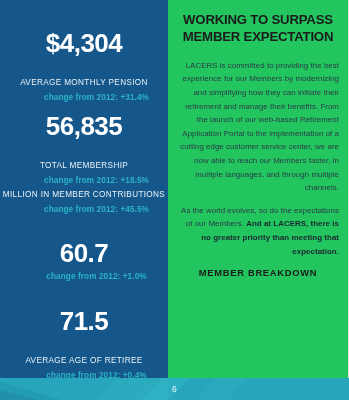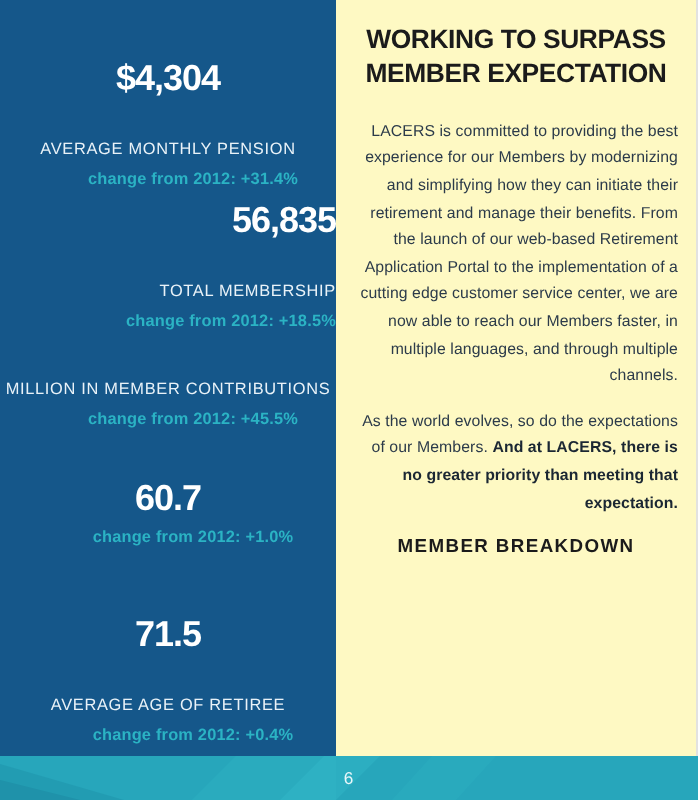--- a/index.html
+++ b/index.html
@@ -31,21 +31,21 @@
     background: #15578a;
     box-sizing: border-box;
     padding: 0;
   }
   .stat-block {
     width: 100%;
     text-align: center;
     color: #ffffff;
   }
   .stat-value {
-    font-size: 18px;
+    font-size: 26px;
     font-weight: bold;
     line-height: 1.0;
     letter-spacing: -0.5px;
     color: #ffffff;
     margin: 0;
   }
   .stat-label {
     font-size: 8.2px;
     letter-spacing: 0.35px;
     color: #e9f2f8;
@@ -56,33 +56,33 @@
     font-size: 8.2px;
     font-weight: bold;
     letter-spacing: 0.1px;
     color: #2bb3c4;
     margin-top: 6px;
     padding-left: 25px;
   }
 
   
   #stat-0 { position: absolute; top: 30px;  left: 0; }
-  #stat-1 { position: absolute; top: 101px;  left: 0; text-align: right; }
+  #stat-1 { position: absolute; top: 113px;  left: 0; }
   #stat-2 { position: absolute; top: 168px; left: 0; }
   #stat-3 { position: absolute; top: 240px; left: 0; }
   #stat-4 { position: absolute; top: 308px; left: 0; }
 
   
   .content {
     position: absolute;
     left: 168px;
     top: 0;
     width: 181px;
     height: 378px;
-    background: #fef9c3;
+    background: #22c55e;
     box-sizing: border-box;
     padding: 12px 10px 0 9px;
   }
   .content-title {
     font-size: 13.2px;
     font-weight: bold;
     line-height: 1.28;
     letter-spacing: -0.2px;
     color: #1b1b1b;
     text-align: center;

